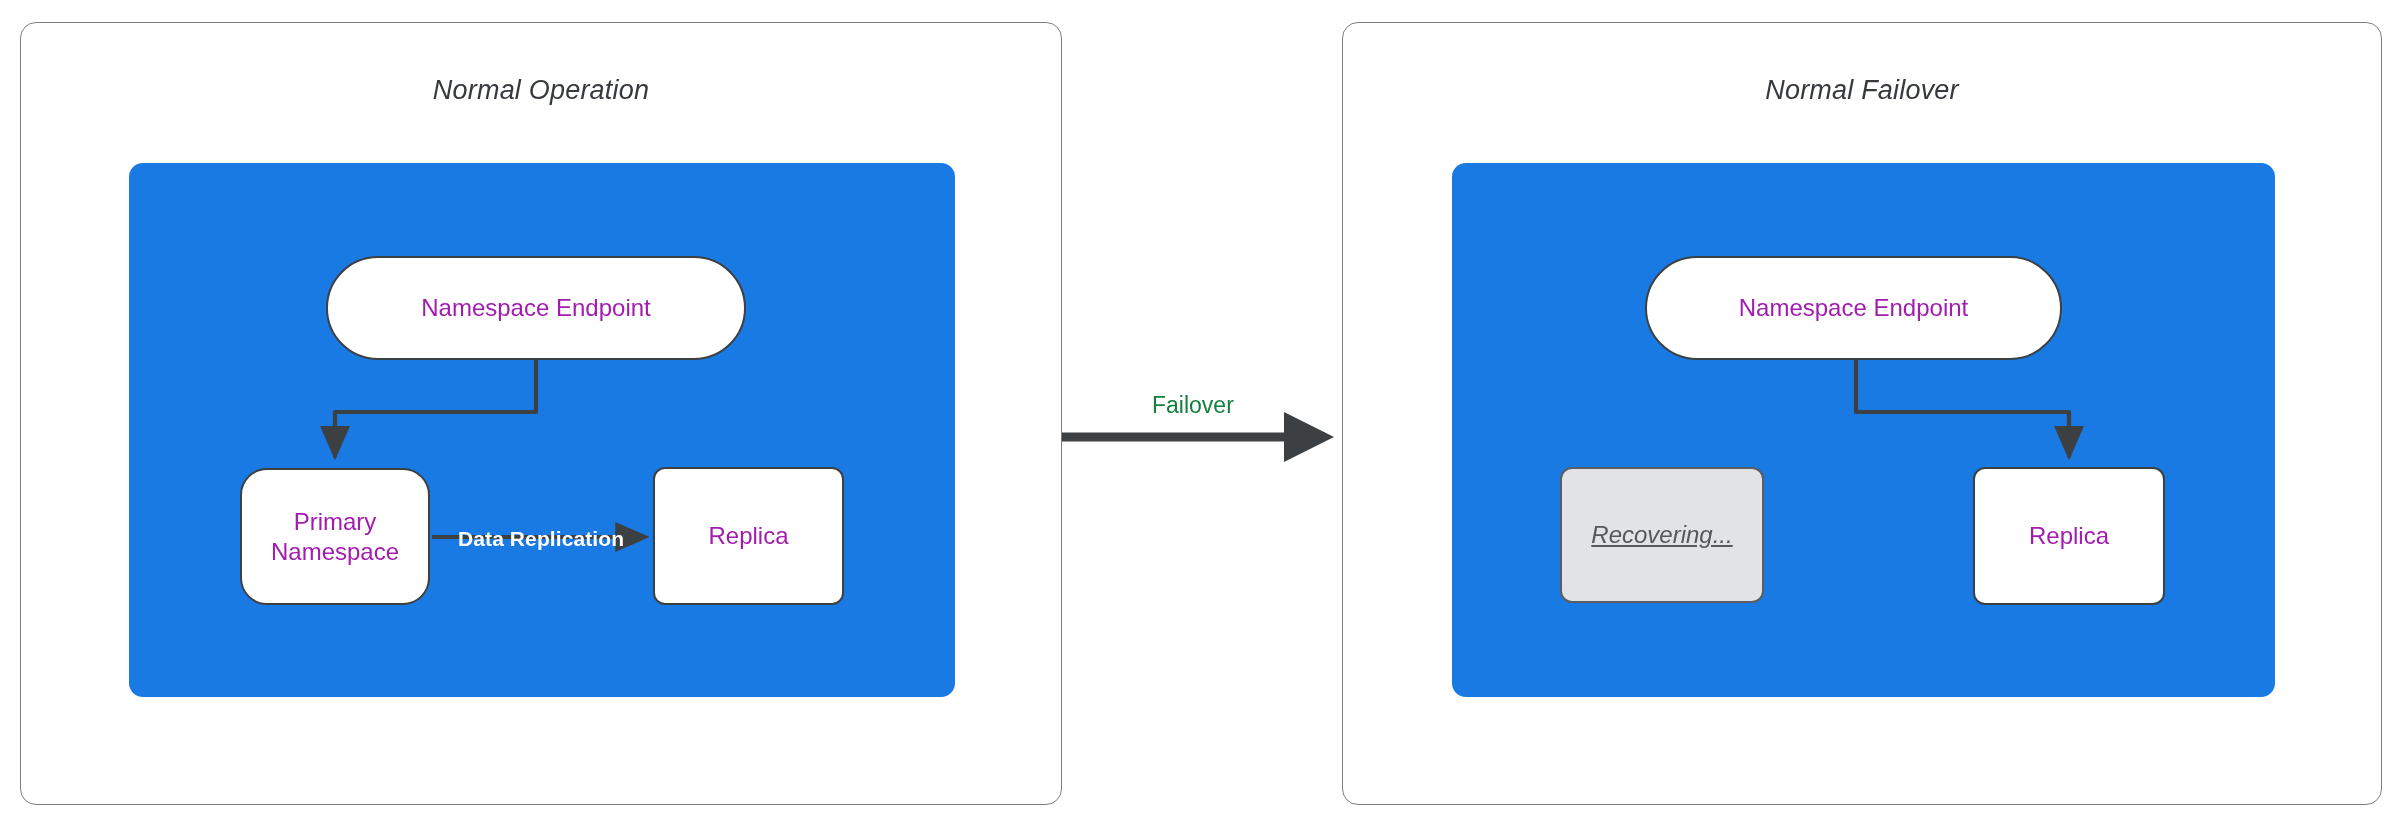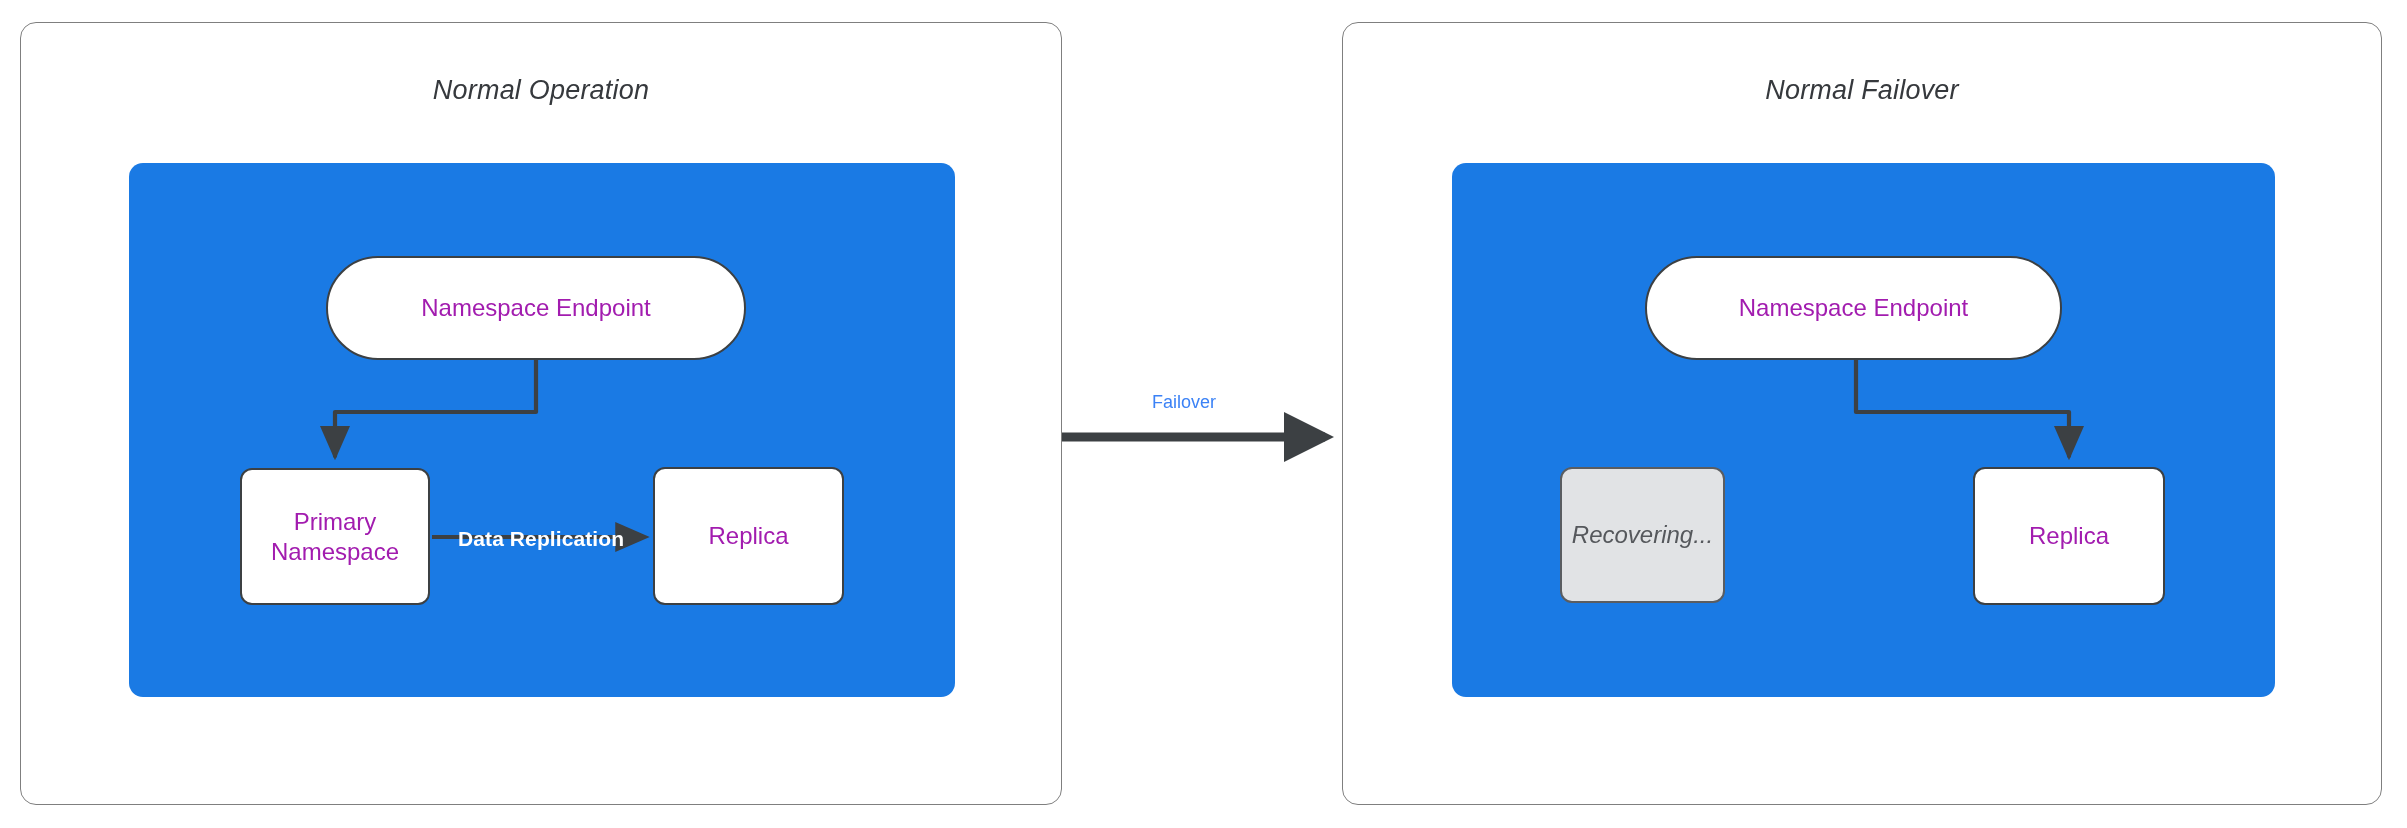--- a/index.html
+++ b/index.html
@@ -83,63 +83,63 @@
   .edge-label {
     position: absolute;
     font-size: 21px;
     font-weight: bold;
     color: #ffffff;
     white-space: nowrap;
     letter-spacing: 0.1px;
   }
   .failover-label {
     position: absolute;
-    font-size: 18px;
-    color: #3b82f6;
+    font-size: 23px;
+    color: #15803d;
     white-space: nowrap;
     font-weight: normal;
   }
 </style>
 </head>
 <body>
 
 <div id="stage">
 
   <div class="panel" style="left:20px; top:22px; width:1042px; height:783px;">
     <div class="panel-title">Normal Operation</div>
   </div>
 
   <div class="cluster" style="left:129px; top:163px; width:826px; height:534px;"></div>
 
   <div class="node pill" style="left:326px; top:256px; width:420px; height:104px;">
     <span>Namespace Endpoint</span>
   </div>
 
-  <div class="node box" style="left:240px; top:468px; width:190px; height:137px;">
+  <div class="node box" style="left:240px; top:468px; width:190px; height:137px;border-radius:27px;">
     <span>
       <span>Primary</span><br>
       <span>Namespace</span>
     </span>
   </div>
 
   <div class="node box" style="left:653px; top:467px; width:191px; height:138px;">
     <span>Replica</span>
   </div>
 
   <div class="panel" style="left:1342px; top:22px; width:1040px; height:783px;">
     <div class="panel-title">Normal Failover</div>
   </div>
 
   <div class="cluster" style="left:1452px; top:163px; width:823px; height:534px;"></div>
 
   <div class="node pill" style="left:1645px; top:256px; width:417px; height:104px;">
     <span>Namespace Endpoint</span>
   </div>
 
-  <div class="node box recovering" style="left:1560px; top:467px; width:165px; height:136px;">
+  <div class="node box recovering" style="left:1560px; top:467px; width:204px; height:136px;text-decoration:underline;">
     <span>Recovering...</span>
   </div>
 
   <div class="node box" style="left:1973px; top:467px; width:192px; height:138px;">
     <span>Replica</span>
   </div>
 
   <svg class="edges" width="2407" height="828" viewBox="0 0 2407 828" xmlns="http://www.w3.org/2000/svg">
     <defs>
       <marker id="arrowSmall" markerWidth="10" markerHeight="10" refX="7.2" refY="4" orient="auto" markerUnits="strokeWidth">

